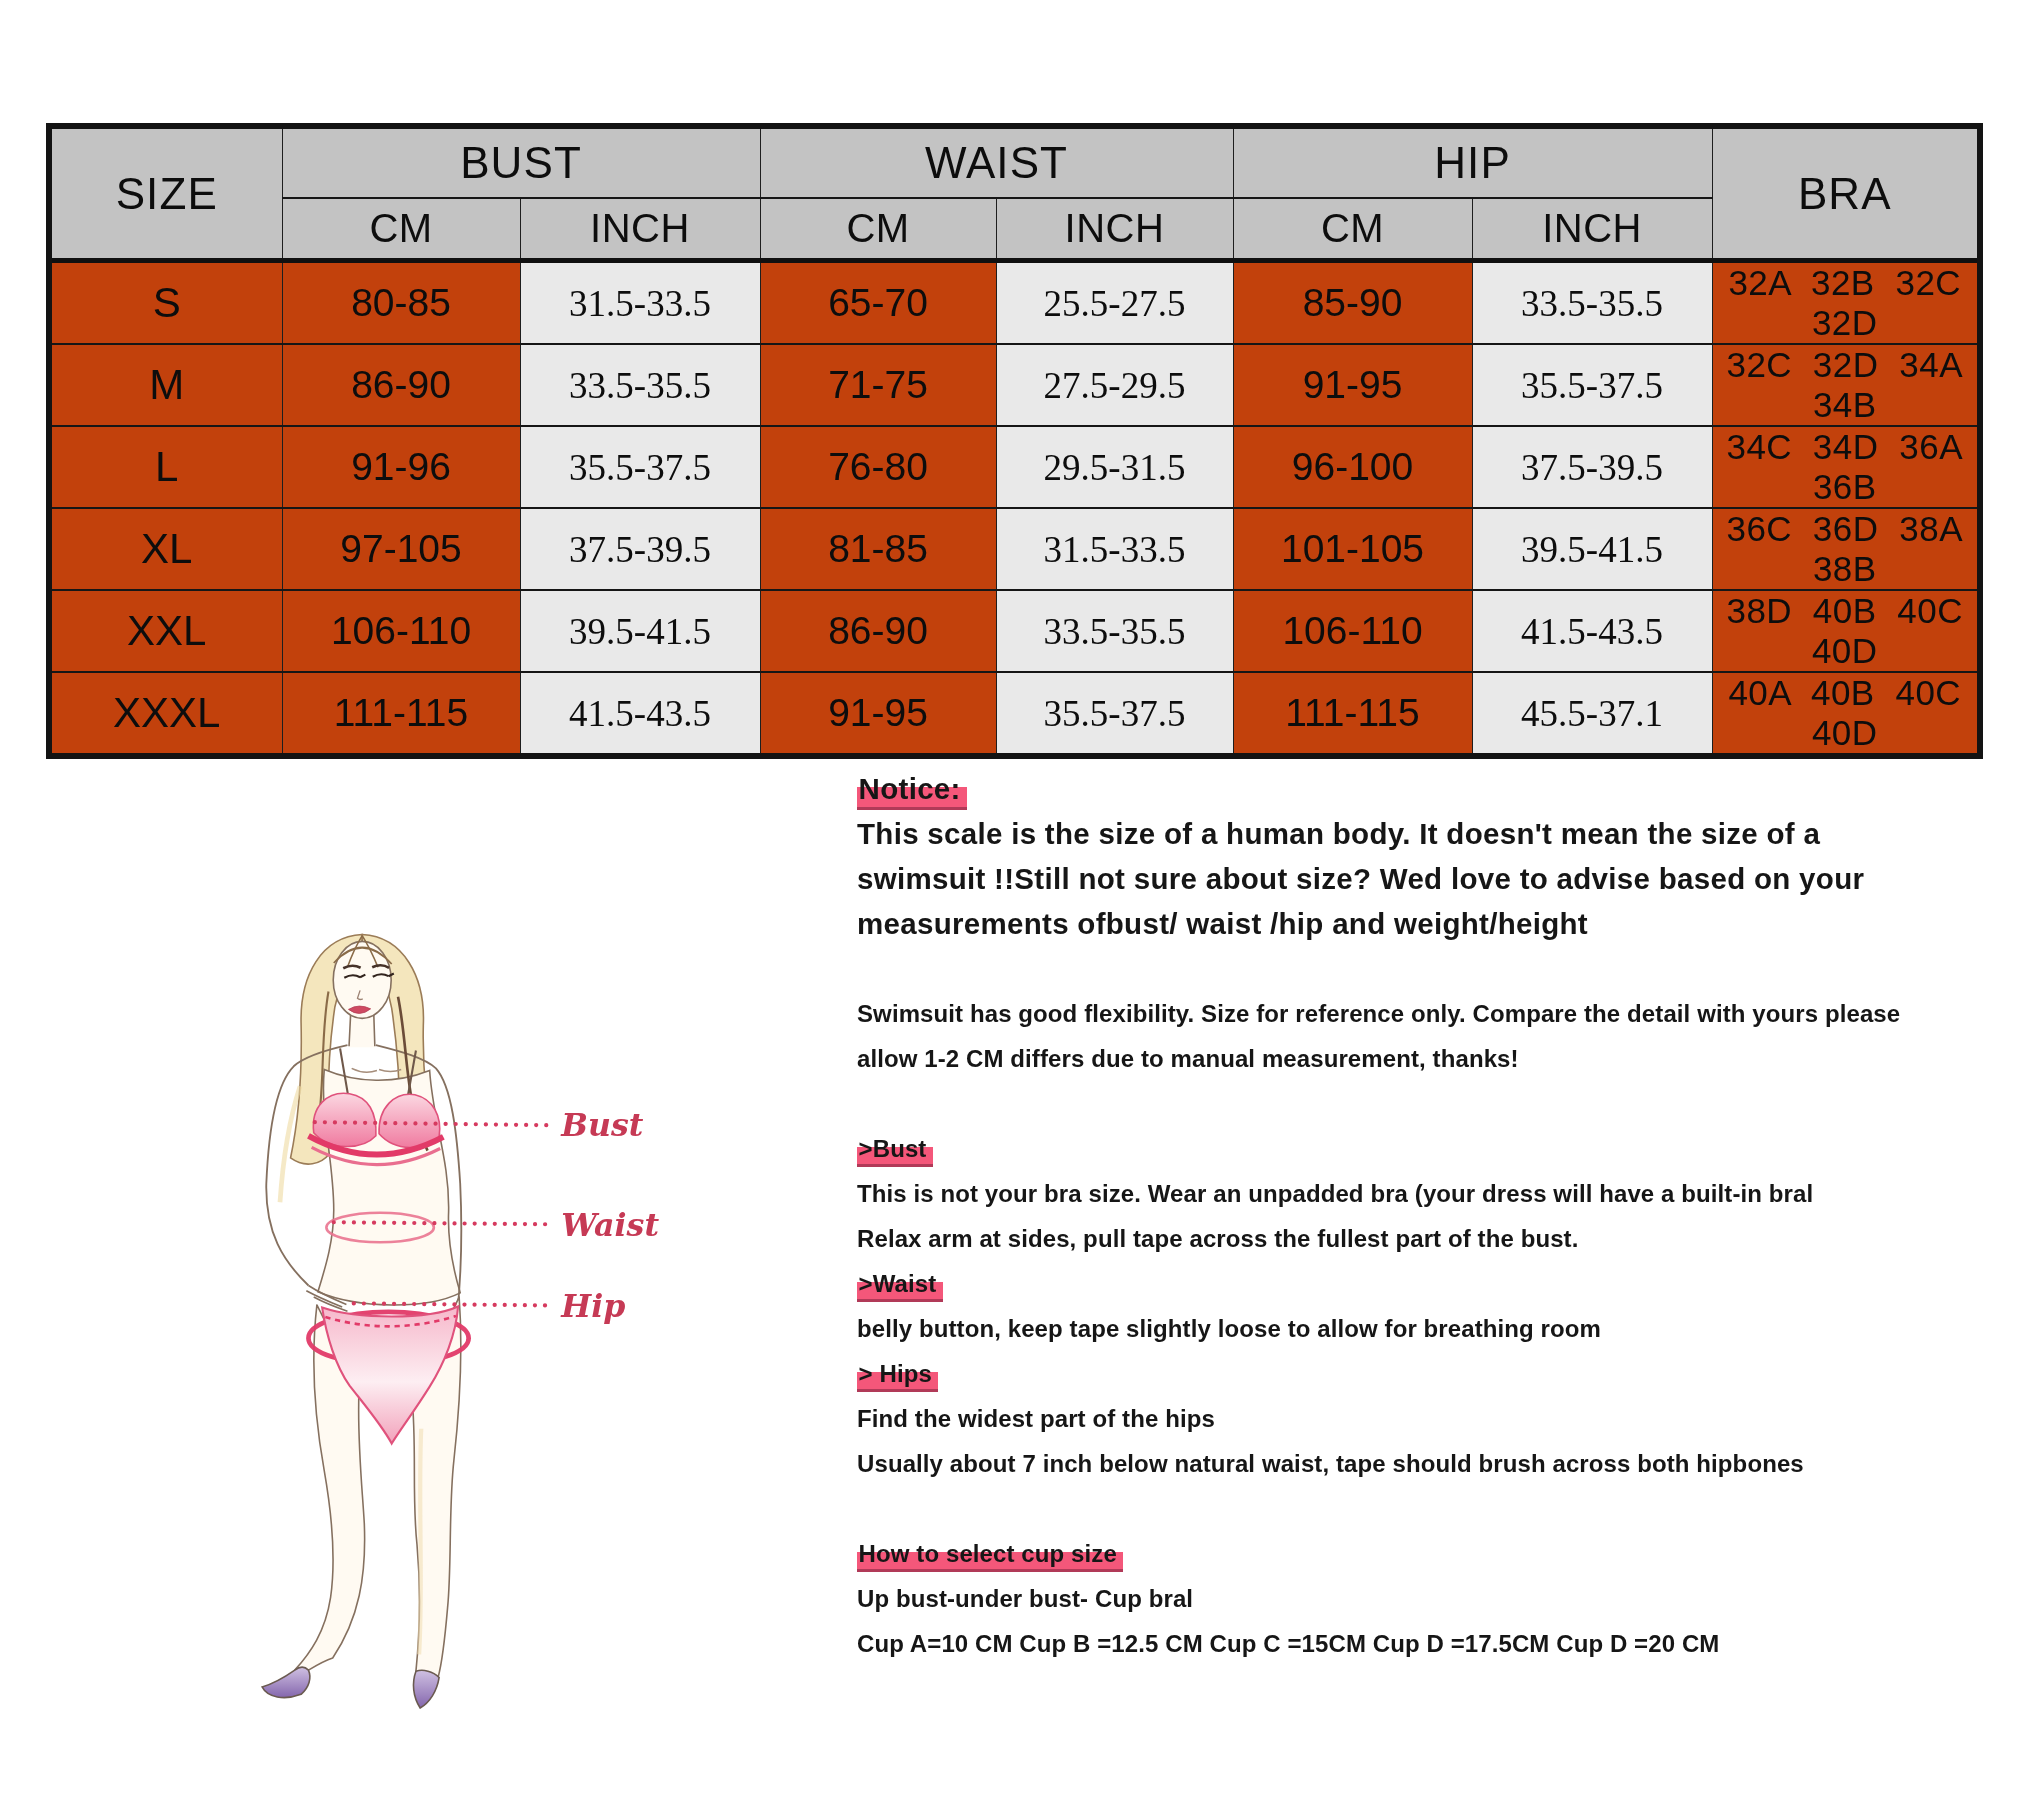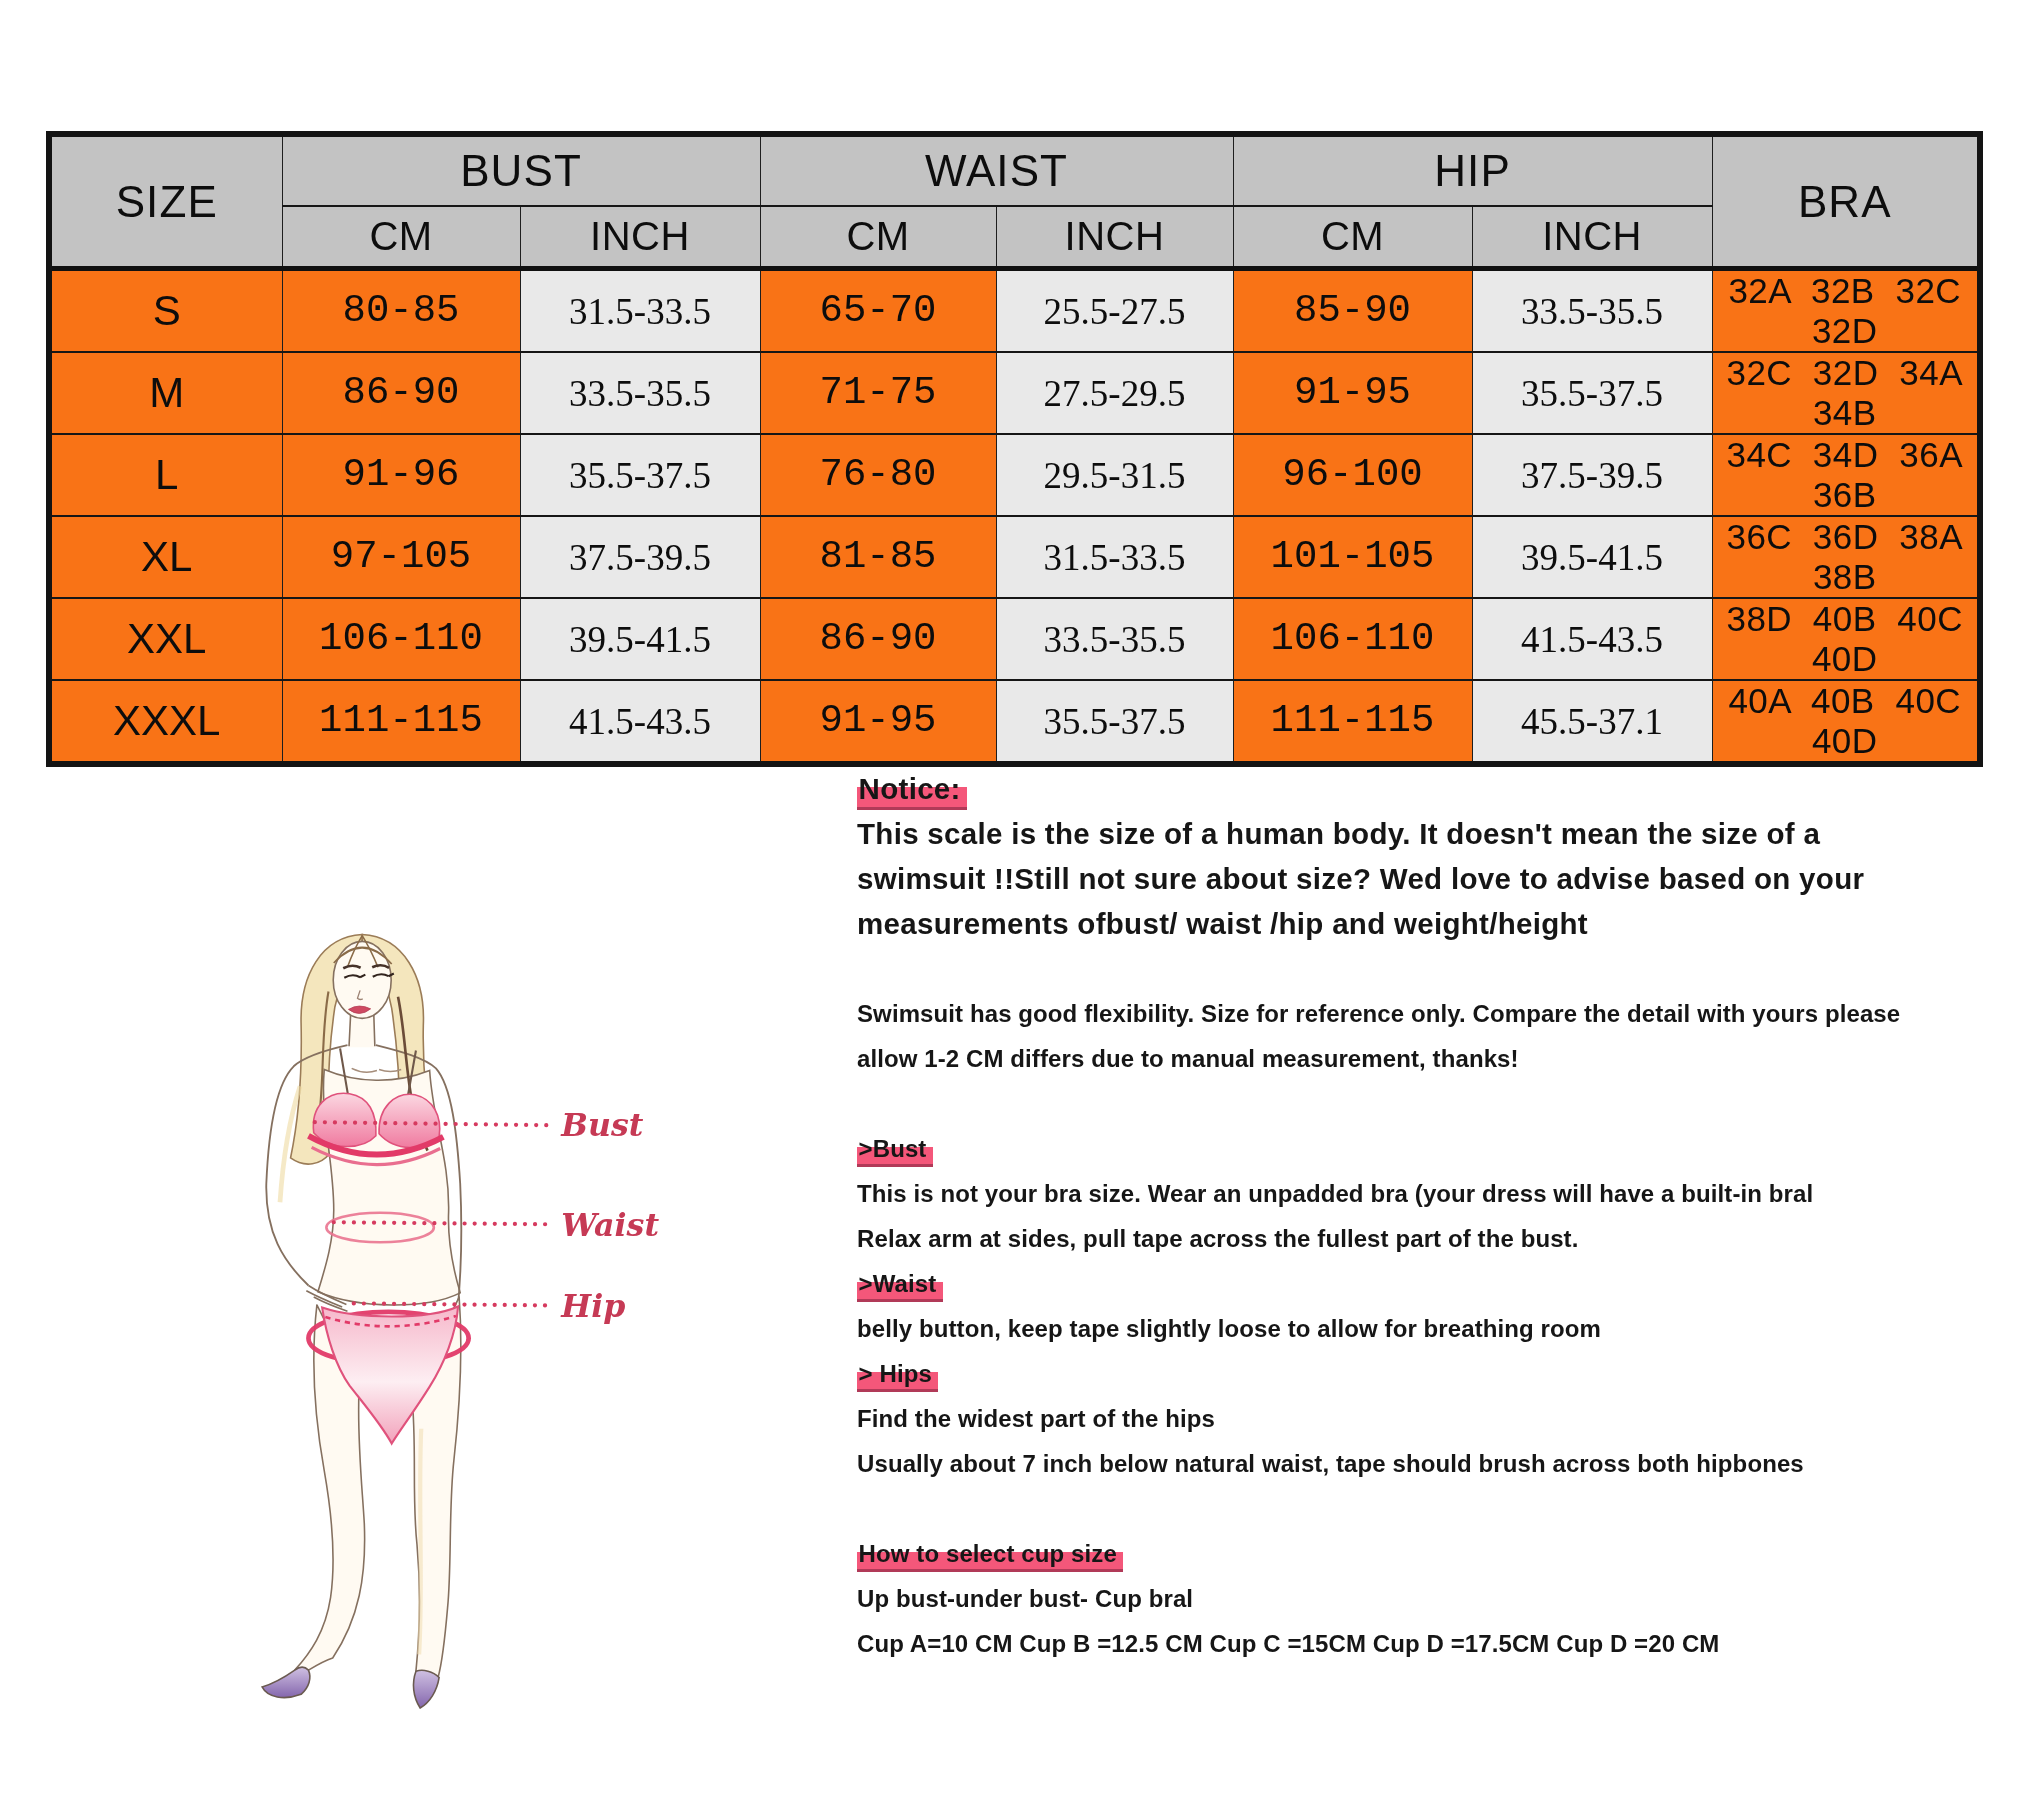--- a/index.html
+++ b/index.html
@@ -6,41 +6,41 @@
   body {
     position:relative;
     width:2025px; height:1812px;
     font-family:"Liberation Sans", sans-serif;
     color:#121212;
     overflow:hidden;
   }
 
   
   .size-table {
-    position:absolute; left:46px; top:131px;
+    position:absolute; left:46px; top:123px;
     width:1932px;
     border-collapse:collapse; table-layout:fixed;
-    background:#f97316;
+    background:#c2410c;
     border:6.3px solid #131313;
   }
   .size-table th, .size-table td {
     border:1.6px solid #1e1e1e;
     text-align:center; vertical-align:middle;
     padding:0; overflow:hidden;
     font-weight:normal;
     color:#0d0d0d;
   }
   .size-table thead th { background:#c3c3c3; }
   .size-table thead tr.main-heads th { height:68px; font-size:44px; letter-spacing:1.1px; }
   .size-table thead tr.unit-heads th { height:59px; font-size:40px; letter-spacing:0.5px; border-top:2.6px solid #161616; }
   .size-table tbody tr { height:59px; }
   .size-table tbody tr td { border-bottom:2.6px solid #161616; }
   .size-table tbody tr:first-child td { border-top:5.3px solid #101010; }
   .size-cell { font-size:42px; }
-  .cm-cell   { font-size:39px; font-family:Liberation Mono, monospace; }
+  .cm-cell   { font-size:39px; font-family:Liberation Sans, sans-serif; }
   .inch-cell {
     font-size:37px;
     font-family:"Liberation Serif", serif;
     background:#e9e9e9;
     background-clip:content-box;
     padding:5.8px 7.4px;
   }
   .bra-cell  { font-size:35px; word-spacing:10.5px; letter-spacing:0.5px; }
 
   

